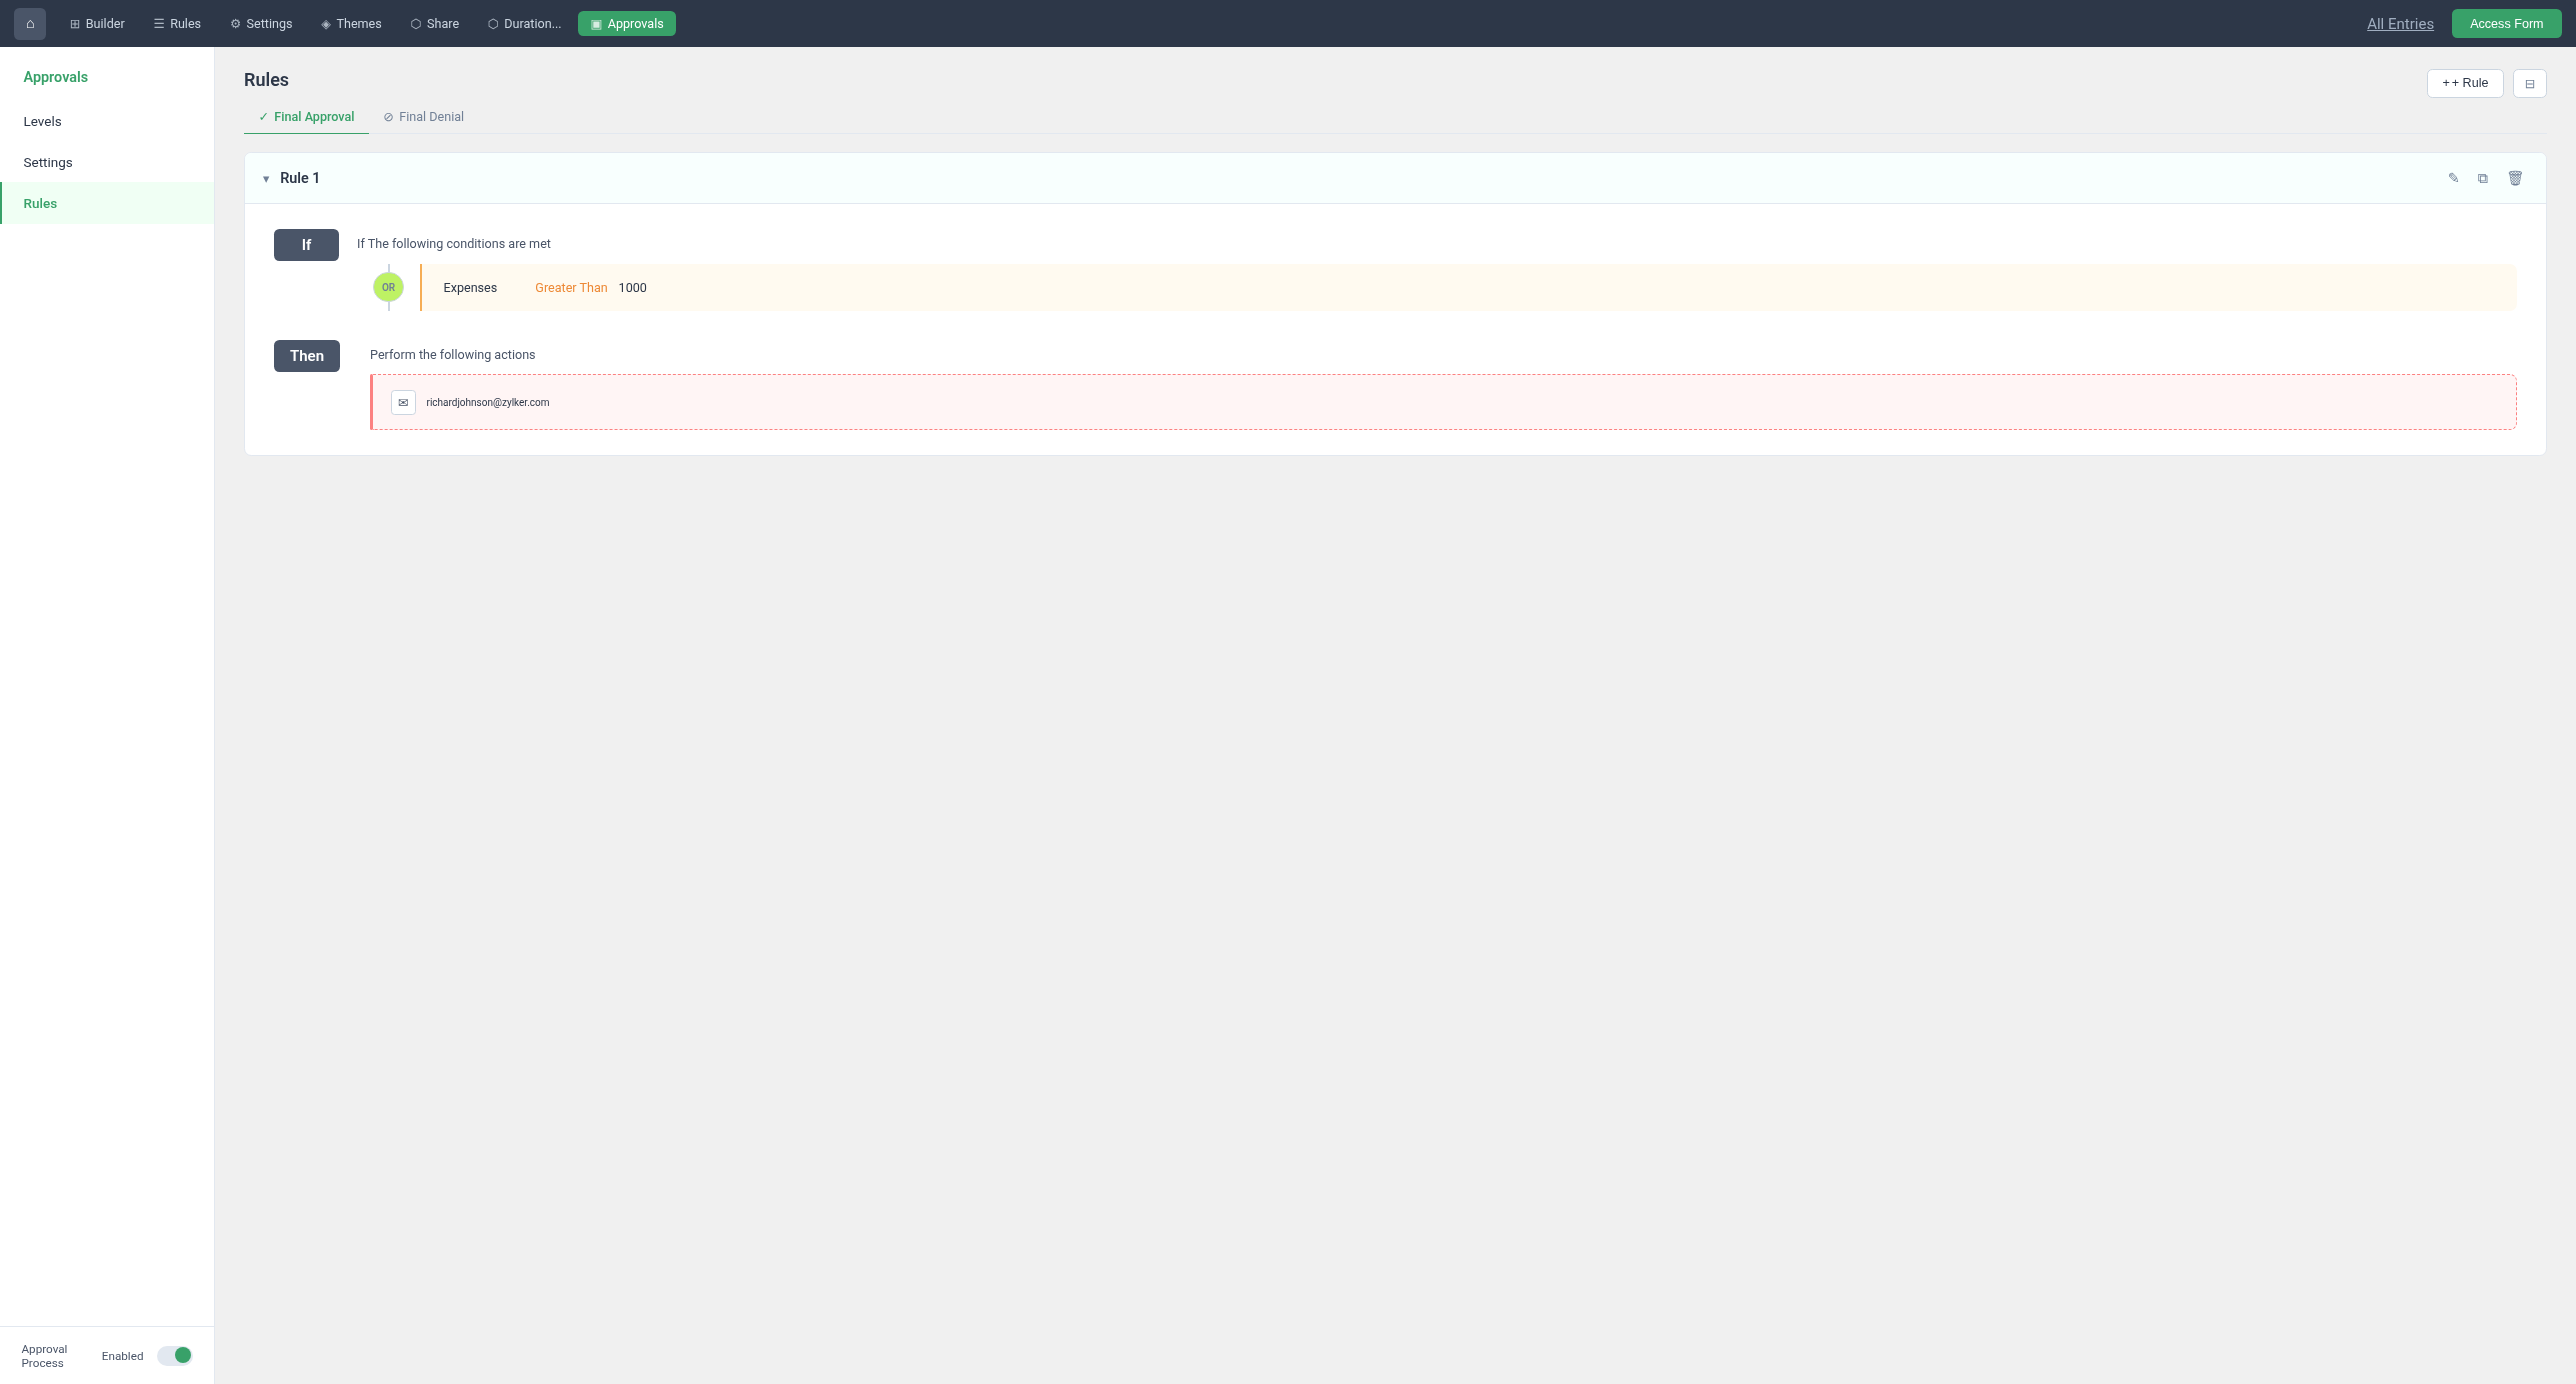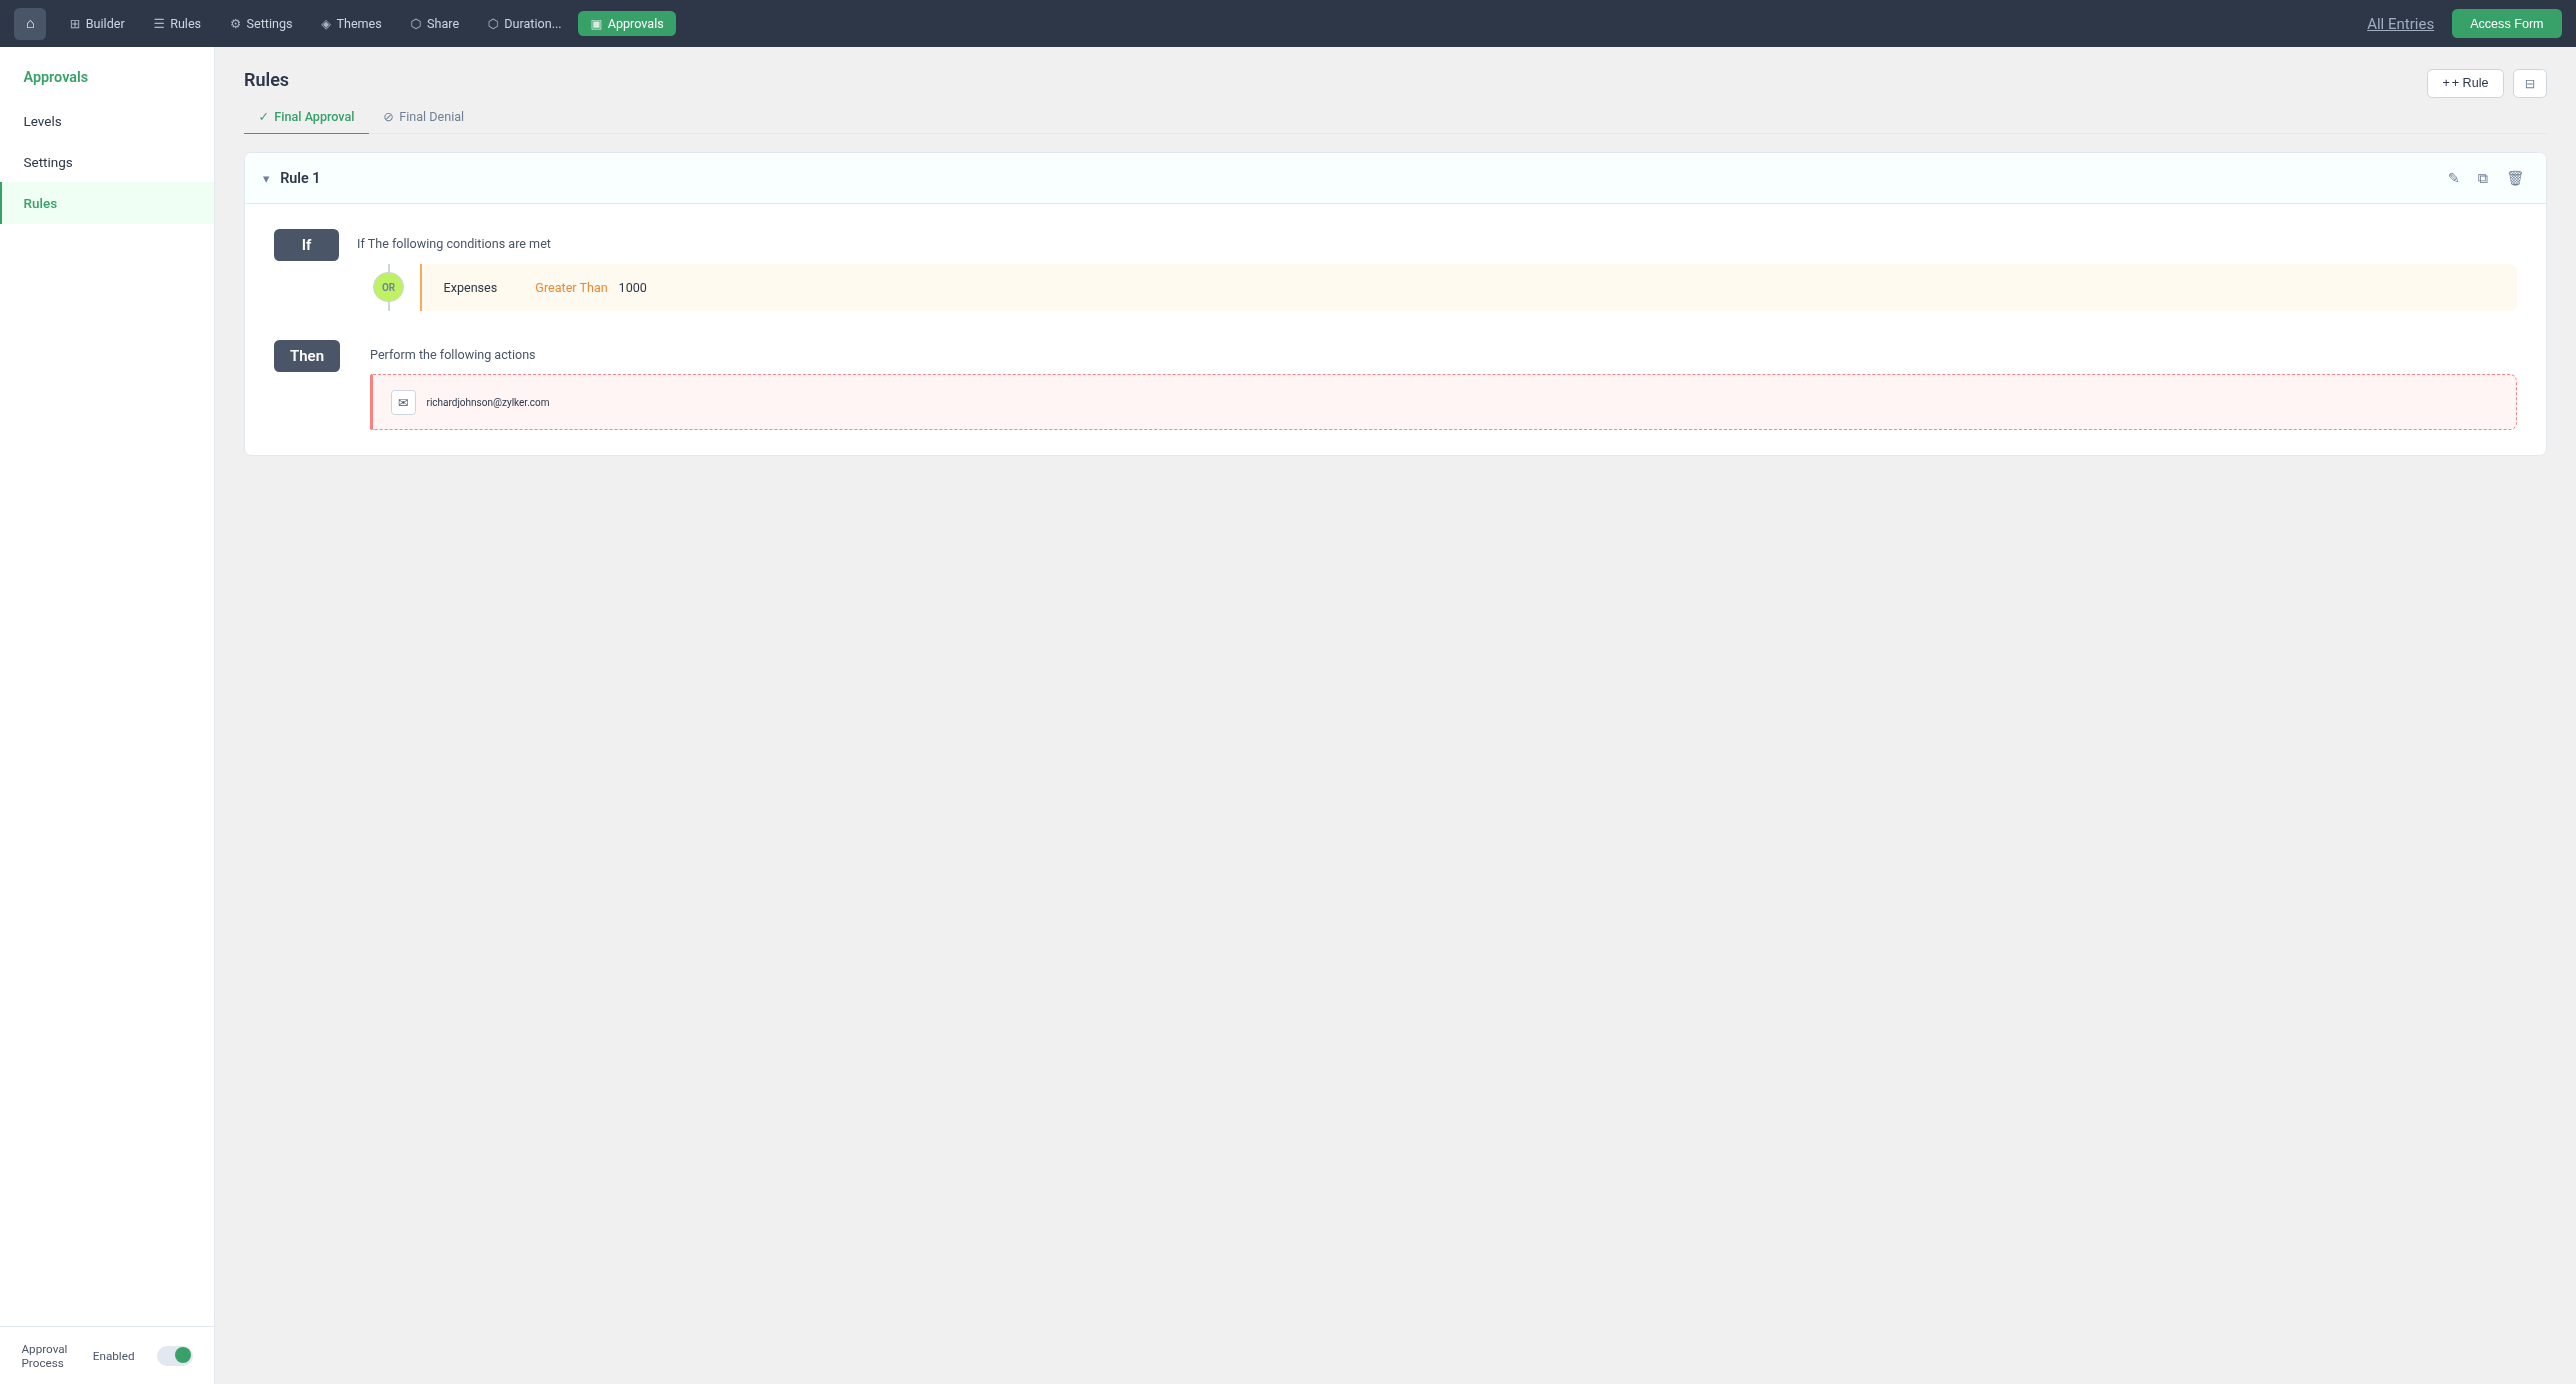--- a/index.html
+++ b/index.html
@@ -97,21 +97,21 @@
       align-items: center;
       justify-content: space-between;
     }
     .sidebar-footer-label {
       font-size: 11.7px;
       color: #4a5568;
     }
     .toggle-container {
       display: flex;
       align-items: center;
-      gap: 22px;
+      gap: 13px;
     }
     .toggle-text {
       font-size: 11.7px;
       color: #4a5568;
     }
     .toggle-switch {
       width: 36px; height: 20px;
       background: #e2e8f0;
       border-radius: 10px;
       position: relative;

